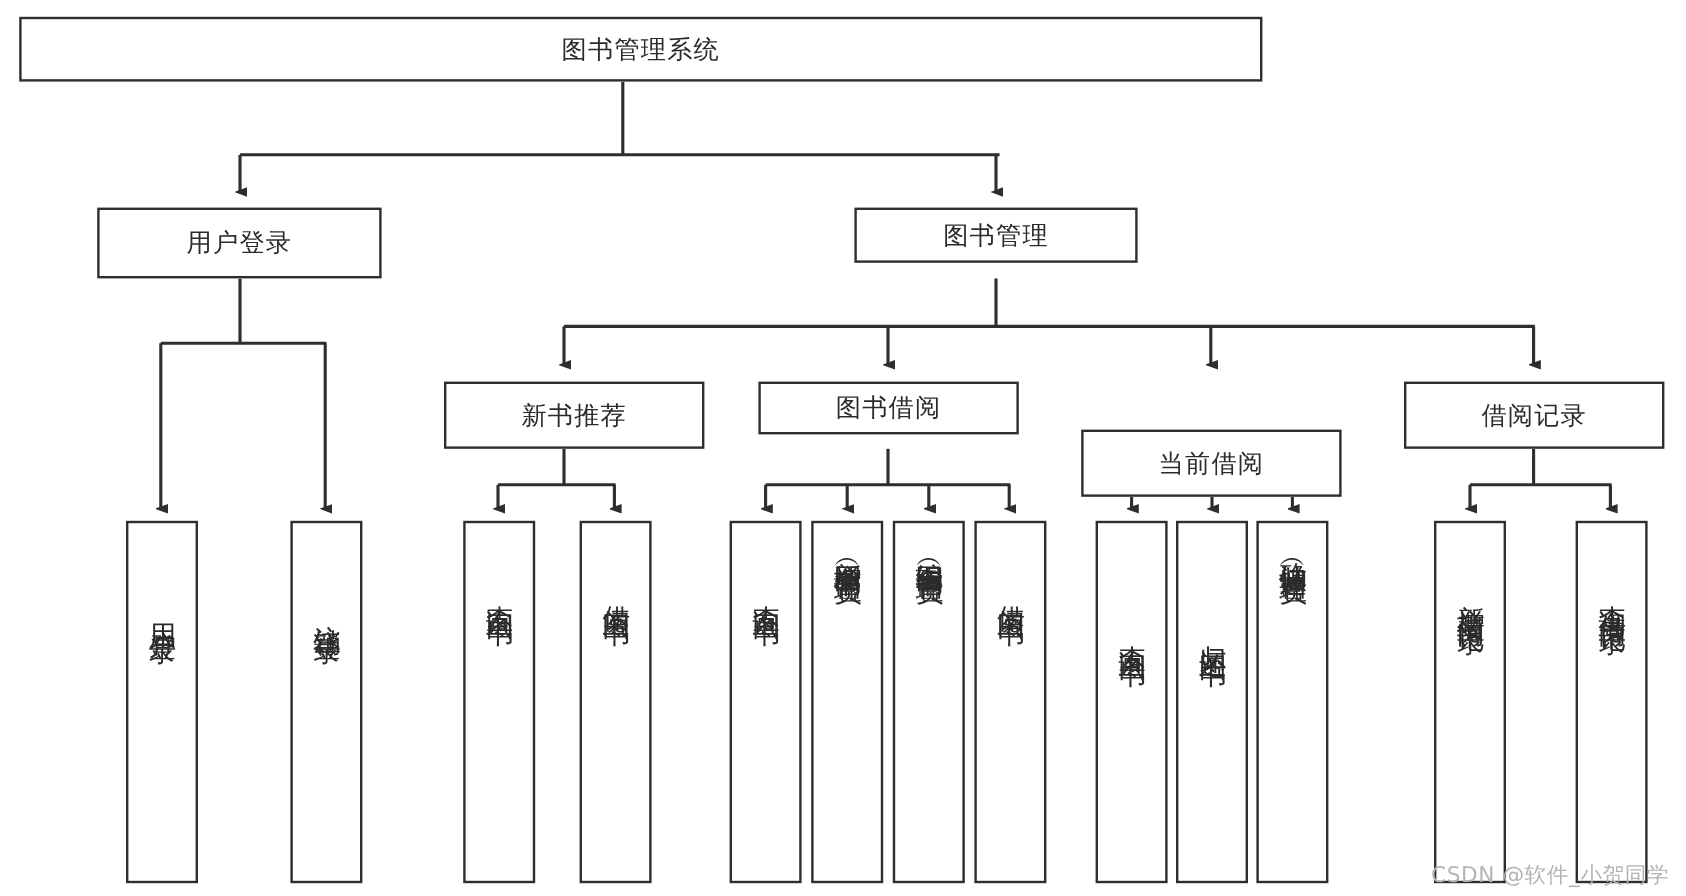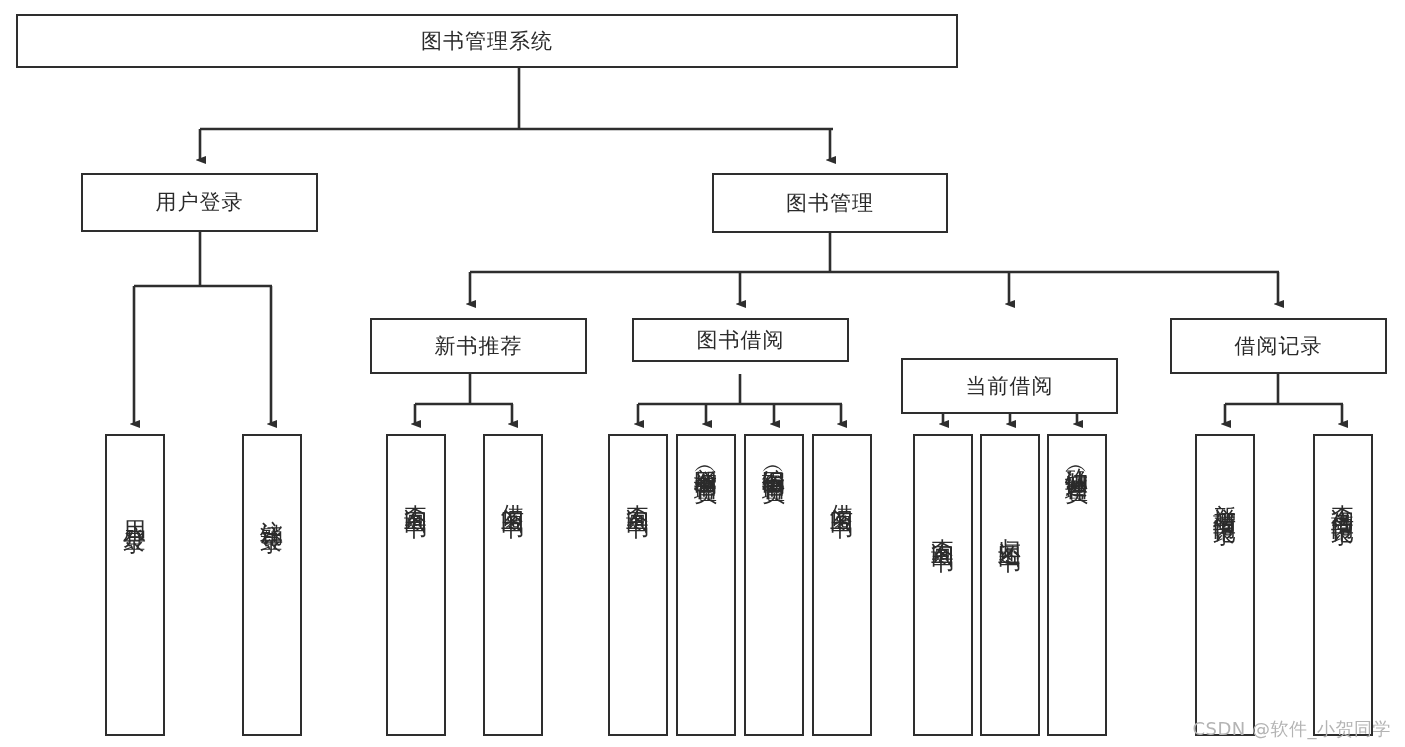--- a/index.html
+++ b/index.html
@@ -132,28 +132,28 @@
       <path d="M1010,404 L1010,424" marker-end="url(#arrow)"></path>
       <path d="M1077,404 L1077,424" marker-end="url(#arrow)"></path>
 
       <path d="M1278,374 L1278,404"></path>
       <path d="M1225,404 L1343,404"></path>
       <path d="M1225,404 L1225,424" marker-end="url(#arrow)"></path>
       <path d="M1342,404 L1342,424" marker-end="url(#arrow)"></path>
     </g>
   </svg>
 
-  <div class="node horizontal" style="left:16px;top:14px;width:942px;height:54px;">
+  <div class="node horizontal" style="left:16px;top:14px;width:1036px;height:54px;">
     <span class="node-label">图书管理系统</span>
   </div>
 
   <div class="node horizontal" style="left:81px;top:173px;width:237px;height:59px;">
     <span class="node-label">用户登录</span>
   </div>
-  <div class="node horizontal" style="left:712px;top:173px;width:236px;height:60px;">
+  <div class="node horizontal" style="left:712px;top:173px;width:236px;height:46px;">
     <span class="node-label">图书管理</span>
   </div>
 
   <div class="node horizontal" style="left:370px;top:318px;width:217px;height:56px;">
     <span class="node-label">新书推荐</span>
   </div>
   <div class="node horizontal" style="left:632px;top:318px;width:217px;height:44px;">
     <span class="node-label">图书借阅</span>
   </div>
   <div class="node horizontal" style="left:901px;top:318px;width:217px;height:56px;margin-top:40px;">

